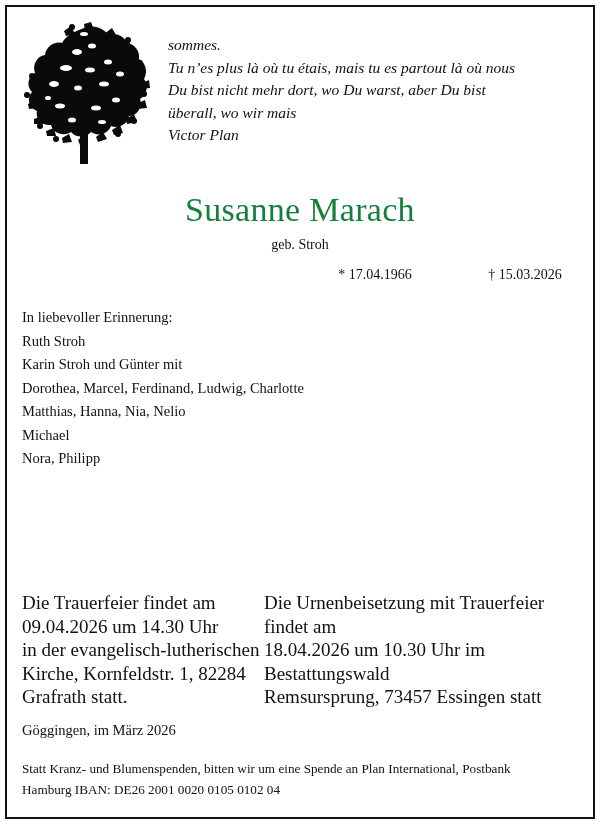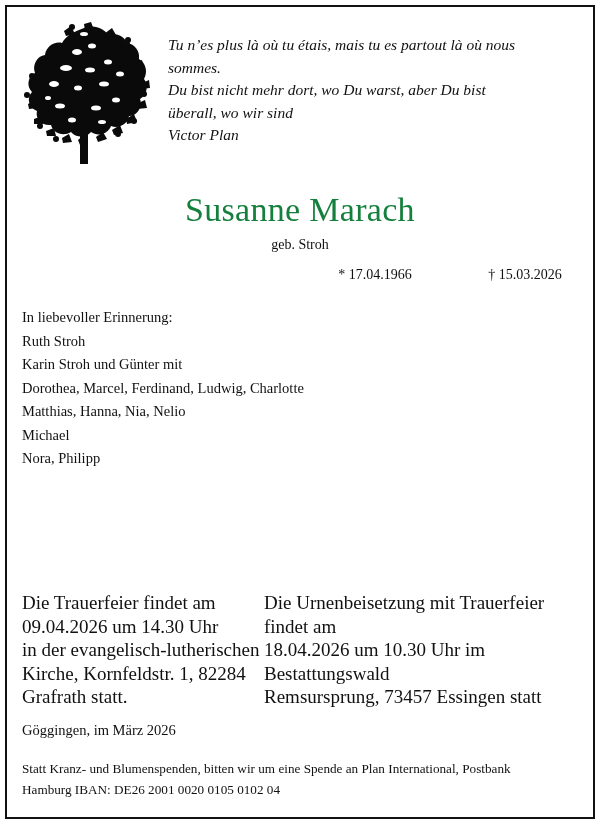--- a/index.html
+++ b/index.html
@@ -216,24 +216,24 @@
           <ellipse cx="96" cy="78" rx="4" ry="2.5"></ellipse>
           <ellipse cx="52" cy="98" rx="4" ry="2.5"></ellipse>
           <ellipse cx="82" cy="100" rx="4" ry="2"></ellipse>
           <ellipse cx="28" cy="76" rx="3" ry="2"></ellipse>
           <ellipse cx="64" cy="12" rx="4" ry="2"></ellipse>
         </g>
       </svg>
     </div>
 
     <div id="quote">
+      <div class="qline">sommes.</div>
       <div class="qline">Tu n’es plus là où tu étais, mais tu es partout là où nous</div>
-      <div class="qline">sommes.</div>
       <div class="qline">Du bist nicht mehr dort, wo Du warst, aber Du bist</div>
-      <div class="qline">überall, wo wir sind</div>
+      <div class="qline">überall, wo wir mais</div>
       <div class="qline">Victor Plan</div>
     </div>
 
     <div id="name-block">
       <div id="deceased-name">Susanne Marach</div>
       <div id="maiden-name">geb. Stroh</div>
       <div id="dates-row">
         <div class="date-cell">* 17.04.1966</div>
         <div class="date-cell">† 15.03.2026</div>
       </div>

